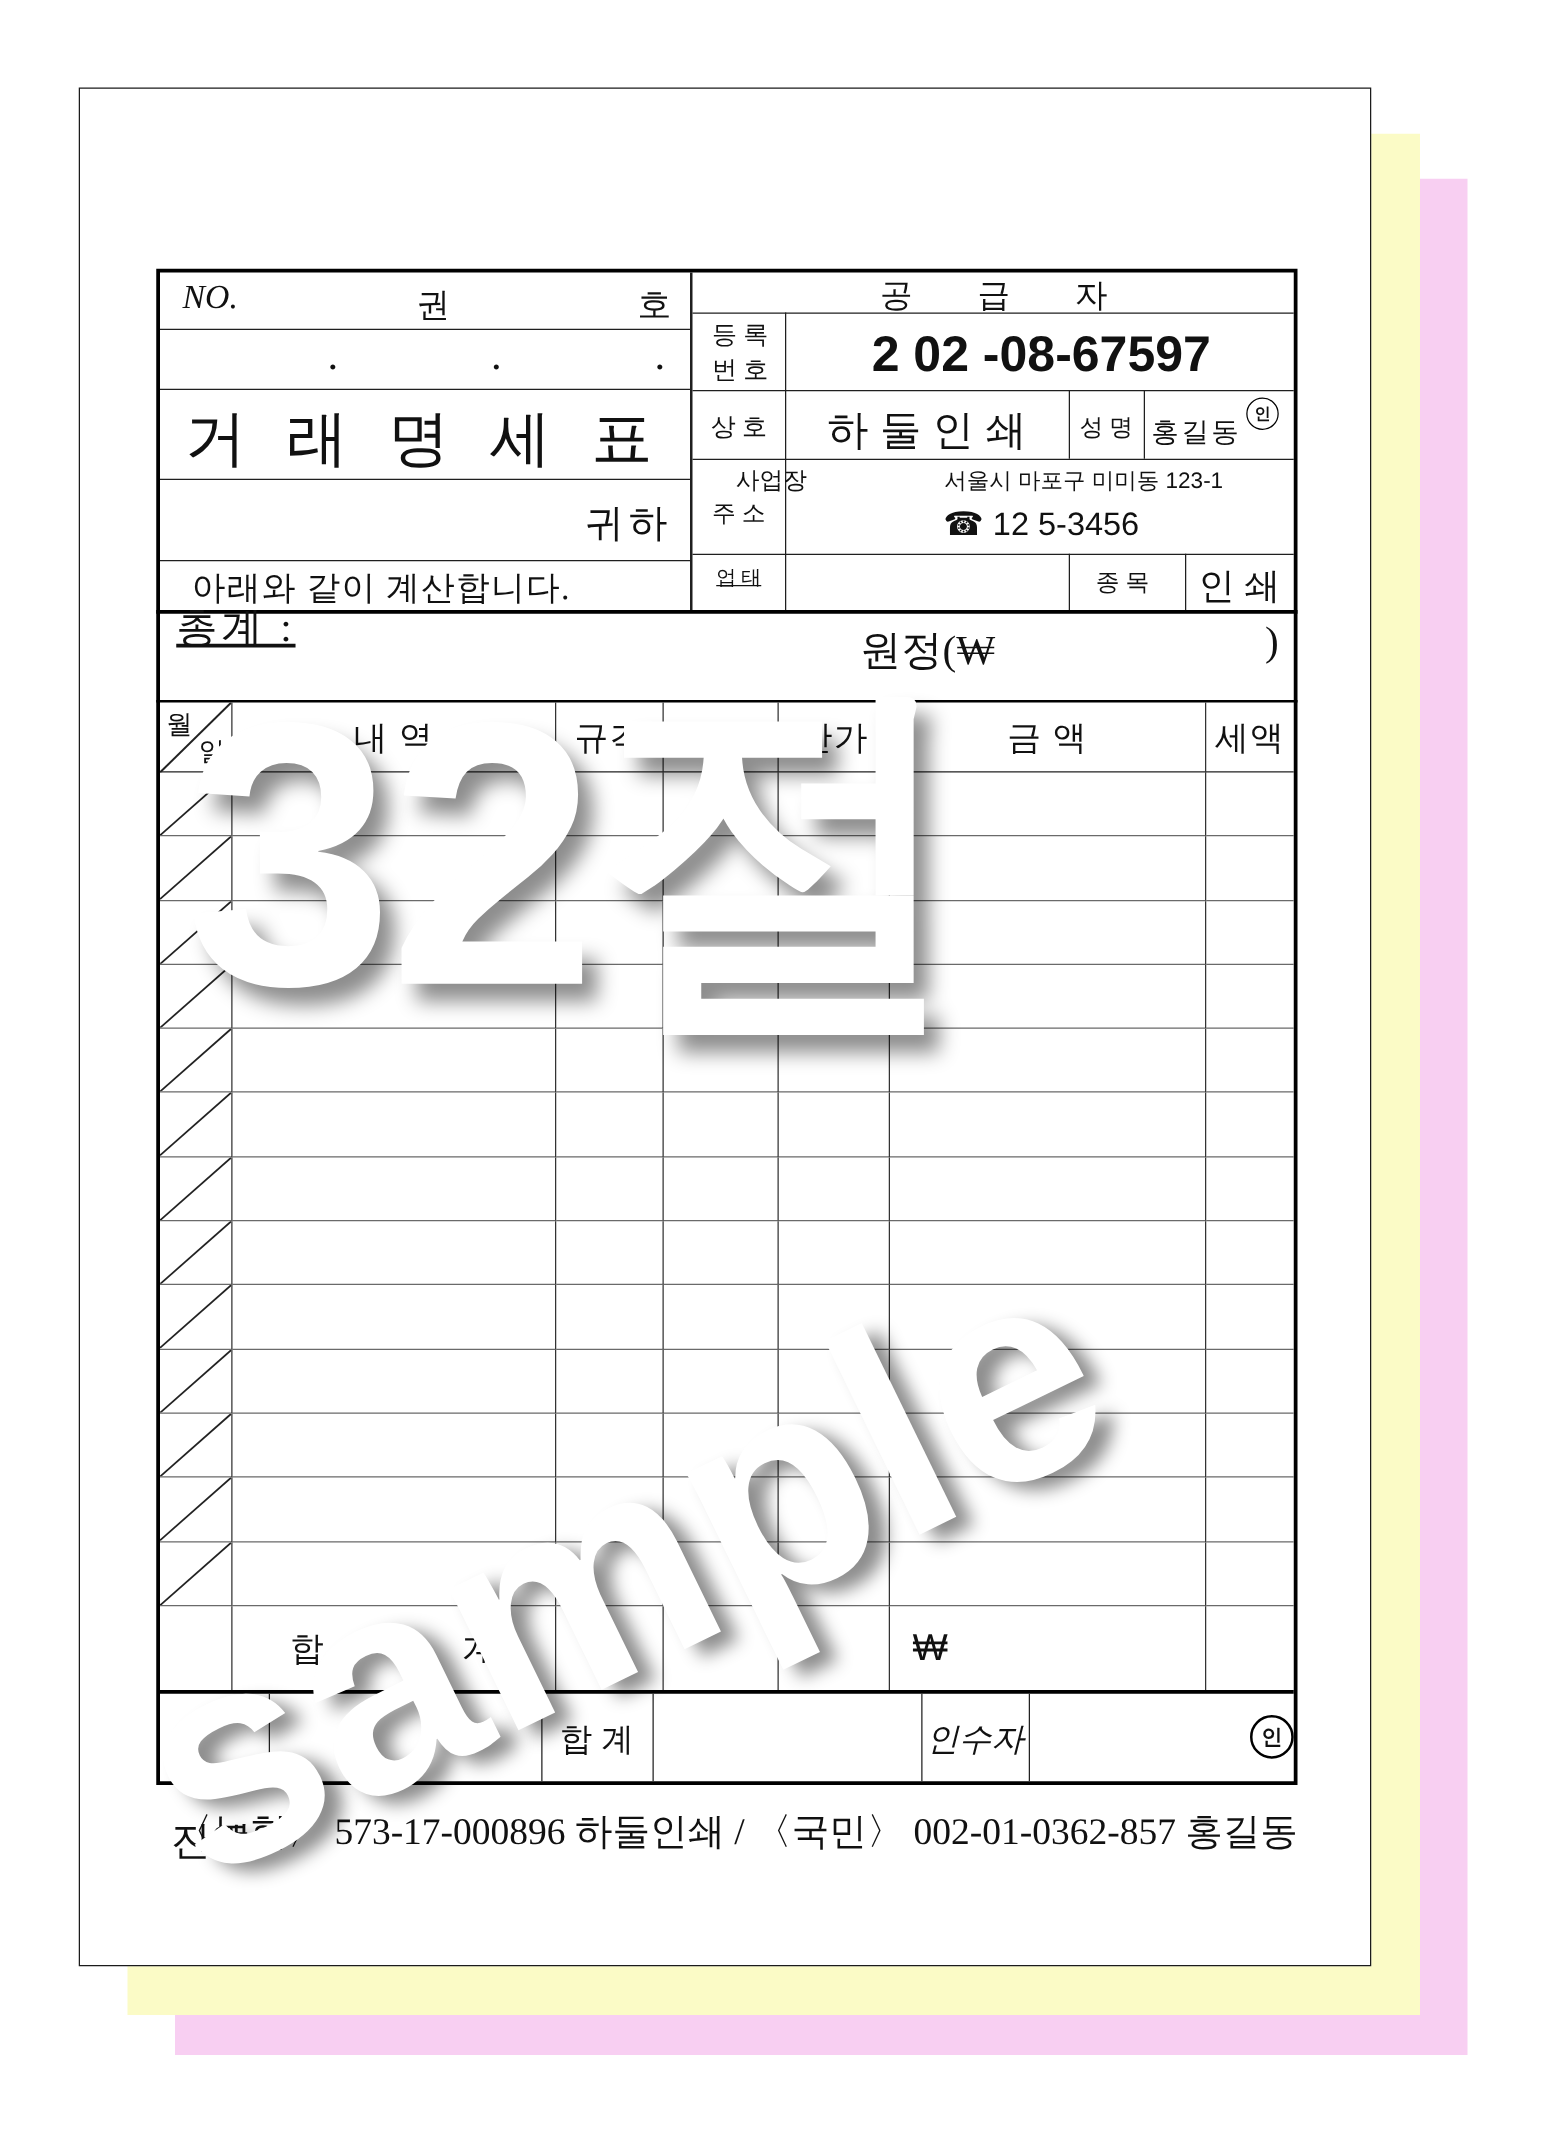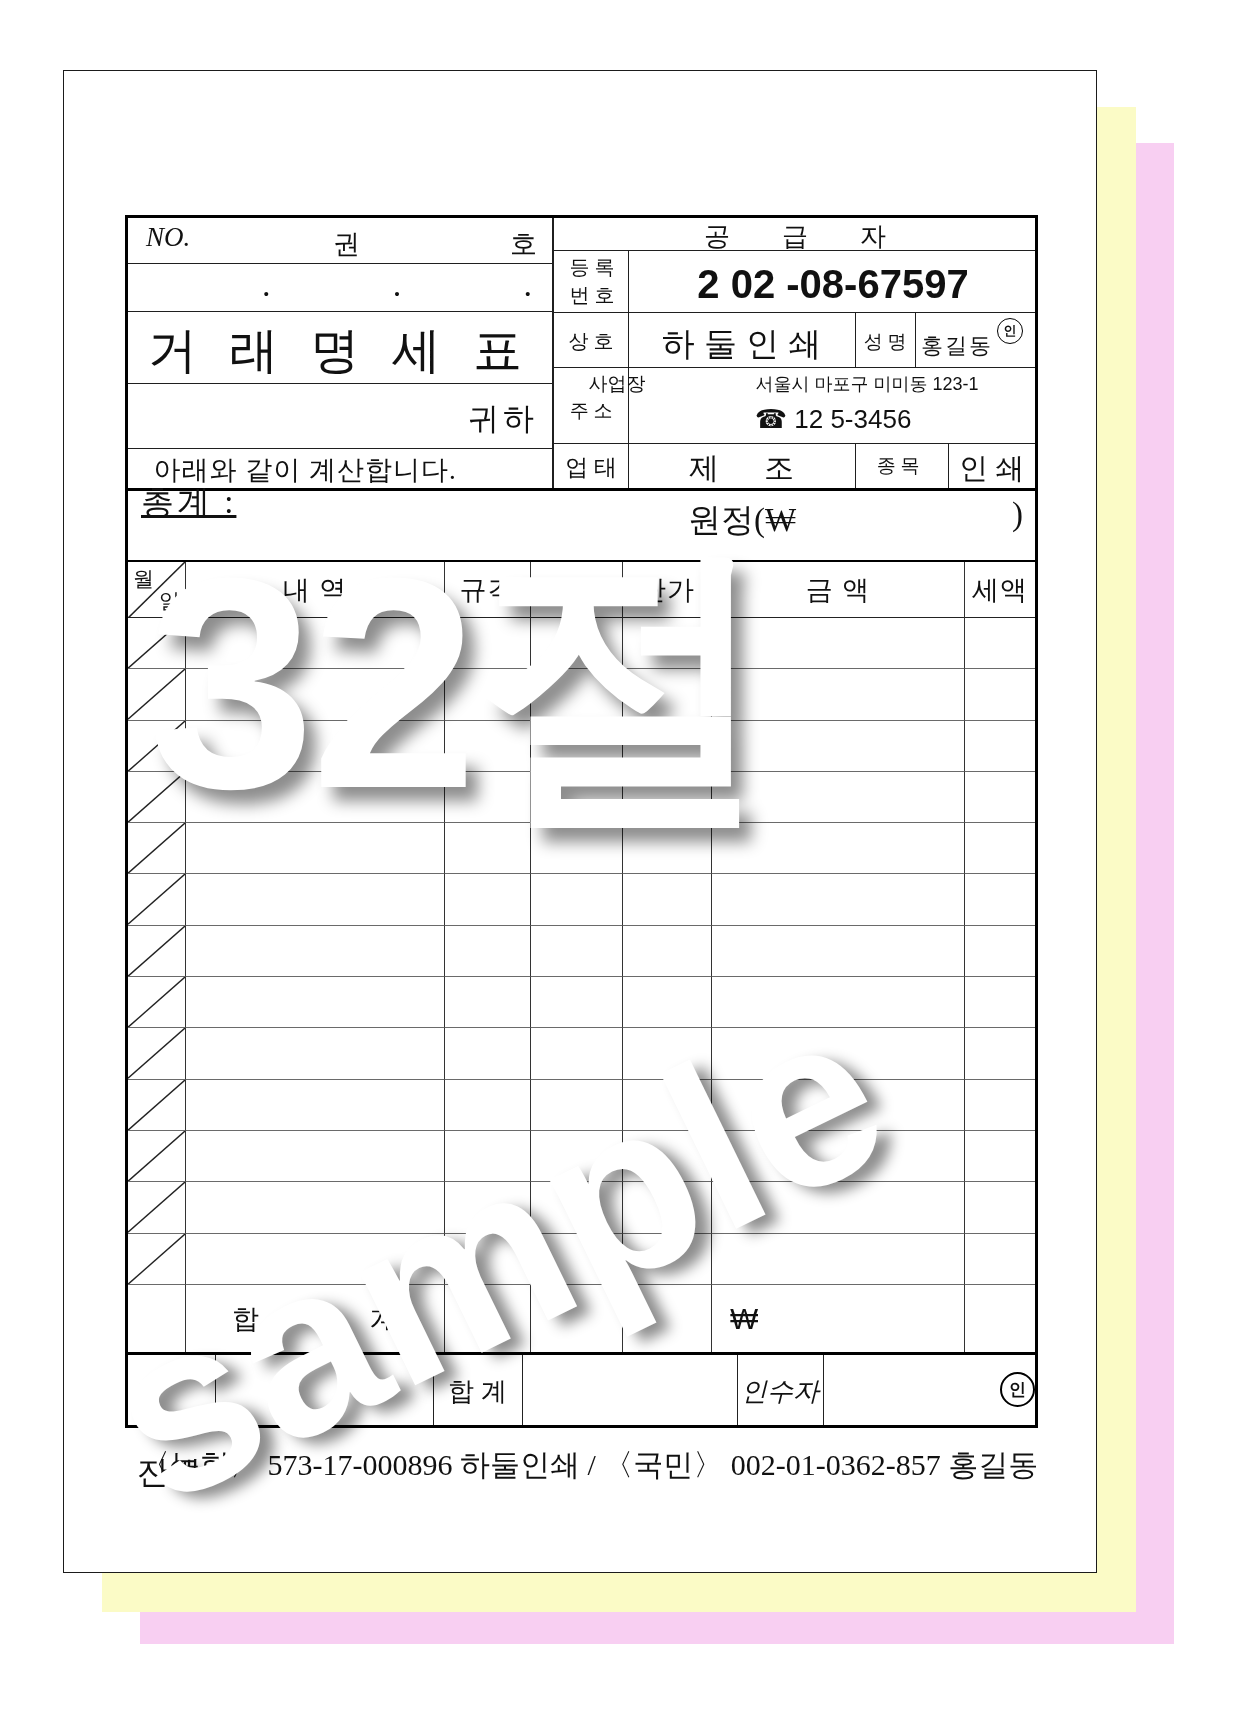--- a/index.html
+++ b/index.html
@@ -91,22 +91,21 @@
     <div class="abs sans center" style="left:628px;top:262px;width:410px;font-size:40px;font-weight:bold;">2 02 -08-67597</div>
     <span class="abs serif" style="left:558px;top:328px;width:66px;text-align:center;font-size:20px;">상 호</span>
     <div class="abs sans center" style="left:628px;top:322px;width:227px;font-size:33px;">하 둘 인 쇄</div>
     <span class="abs serif" style="left:858px;top:329px;width:54px;text-align:center;font-size:19px;">성 명</span>
     <span class="abs sans" style="left:921px;top:331px;font-size:22px;letter-spacing:2px;">홍길동</span>
     <div class="seal" style="left:997px;top:318px;width:24px;height:24px;border-width:1.5px;font-size:13px;">인</div>
     <span class="abs serif" style="left:584px;top:371px;width:66px;text-align:center;font-size:19px;">사업장</span>
     <span class="abs serif" style="left:558px;top:398px;width:66px;text-align:center;font-size:19px;">주 소</span>
     <div class="abs sans center" style="left:628px;top:372px;width:478px;font-size:18px;">서울시 마포구 미미동 123-1</div>
     <div class="abs sans center" style="left:628px;top:404px;width:410px;font-size:26px;"><span>☎</span> <span>12 5-3456</span></div>
-    <span class="abs serif" style="left:558px;top:452px;width:66px;text-align:center;font-size:23px;">업 태</span>
-    <div class="abs serif center" style="left:628px;top:448px;width:227px;font-size:30px;">제      조</div>
+    <span class="abs serif" style="left:558px;top:452px;width:66px;text-align:center;font-size:16px;text-decoration:underline;">업 태</span>
     <span class="abs serif" style="left:858px;top:453px;width:80px;text-align:center;font-size:19px;">종 목</span>
     <div class="abs serif center" style="left:948px;top:449px;width:87px;font-size:29px;">인 쇄</div>
 
     <span class="abs serif" style="left:141px;top:480px;font-size:33px;letter-spacing:3px;text-decoration:underline;">총계 :</span>
     <span class="abs serif" style="left:688px;top:498px;font-size:33px;">원정(₩</span>
     <span class="abs serif" style="left:1012px;top:496px;font-size:33px;">)</span>
 
     <div class="grid thead">
       <div class="cell">
         <svg class="diag-svg">

